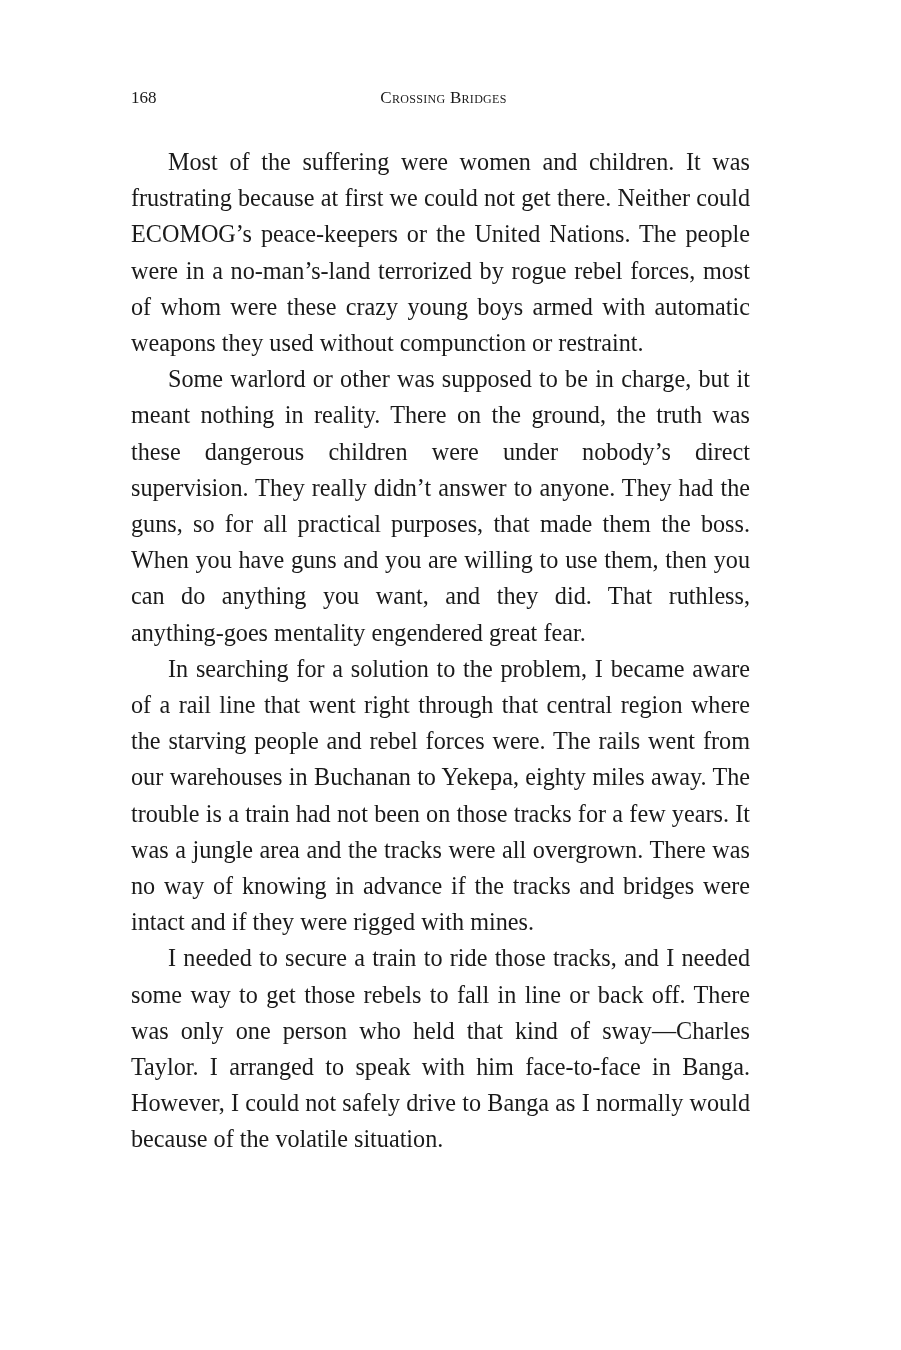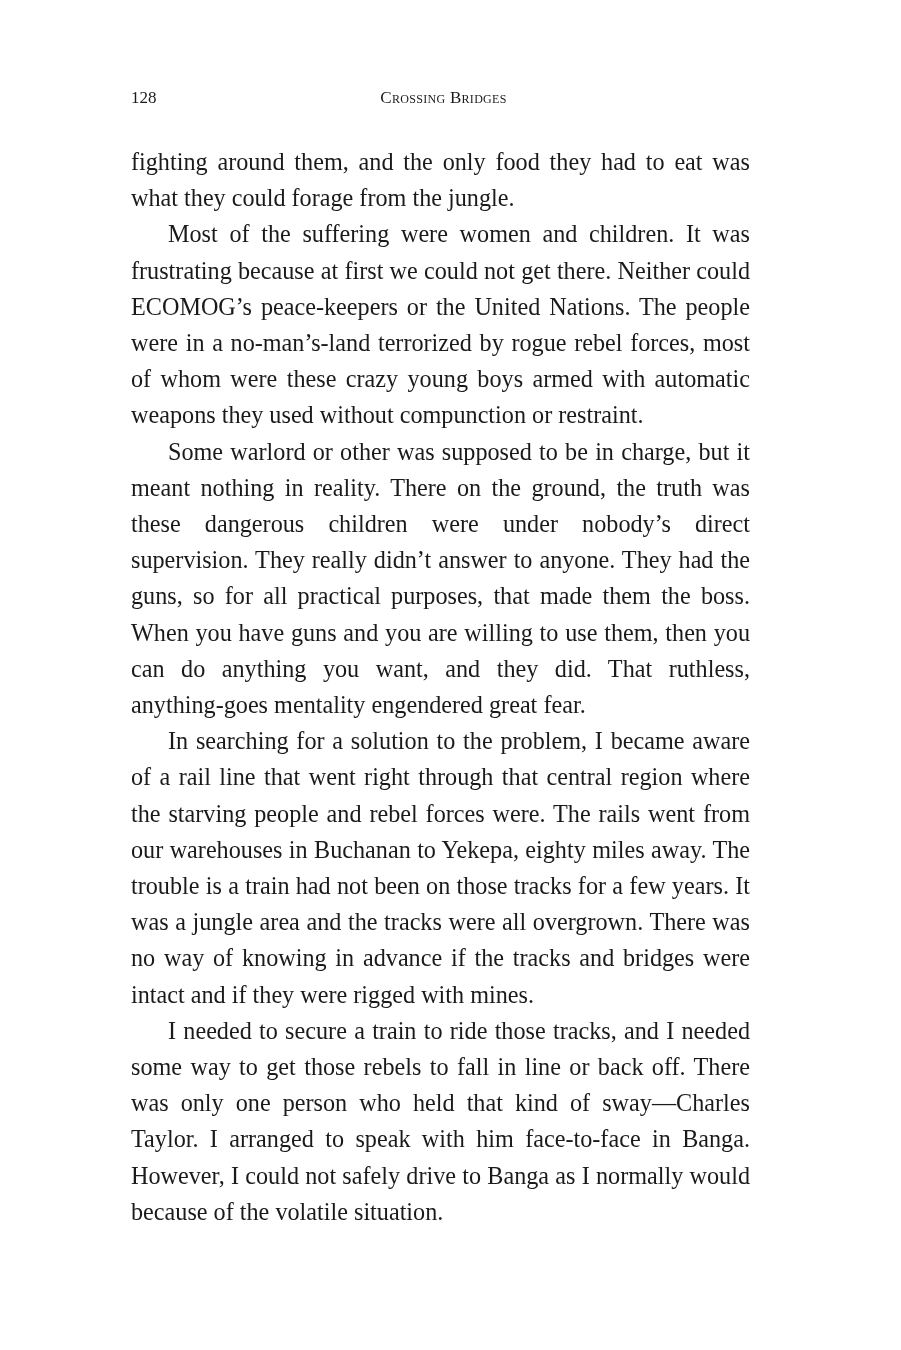--- a/index.html
+++ b/index.html
@@ -57,23 +57,22 @@
       text-indent: 0;
     }
     .body-text p.last-line-left {
       text-align-last: left;
     }
   </style>
 </head>
 <body>
 
 <div class="running-head">
-  <span class="page-number">128</span>
+  <span class="page-number">168</span>
   <span class="running-title">Crossing Bridges</span>
 </div>
 
 <div class="body-text">
-  <p class="continuation last-line-left">fighting around them, and the only food they had to eat was what they could forage from the jungle.</p>
   <p class="last-line-left">Most of the suffering were women and children. It was frustrating because at first we could not get there. Neither could ECOMOG’s peace-keepers or the United Nations. The people were in a no-man’s-land terrorized by rogue rebel forces, most of whom were these crazy young boys armed with automatic weapons they used without compunction or restraint.</p>
   <p class="last-line-left">Some warlord or other was supposed to be in charge, but it meant nothing in reality. There on the ground, the truth was these dangerous children were under nobody’s direct supervision. They really didn’t answer to anyone. They had the guns, so for all practical purposes, that made them the boss. When you have guns and you are willing to use them, then you can do anything you want, and they did. That ruthless, anything-goes mentality engendered great fear.</p>
   <p class="last-line-left">In searching for a solution to the problem, I became aware of a rail line that went right through that central region where the starving people and rebel forces were. The rails went from our warehouses in Buchanan to Yekepa, eighty miles away. The trouble is a train had not been on those tracks for a few years. It was a jungle area and the tracks were all overgrown. There was no way of knowing in advance if the tracks and bridges were intact and if they were rigged with mines.</p>
   <p class="last-line-left">I needed to secure a train to ride those tracks, and I needed some way to get those rebels to fall in line or back off. There was only one person who held that kind of sway—Charles Taylor. I arranged to speak with him face-to-face in Banga. However, I could not safely drive to Banga as I normally would because of the volatile situation.</p>
 </div>
 
 </body></html>

